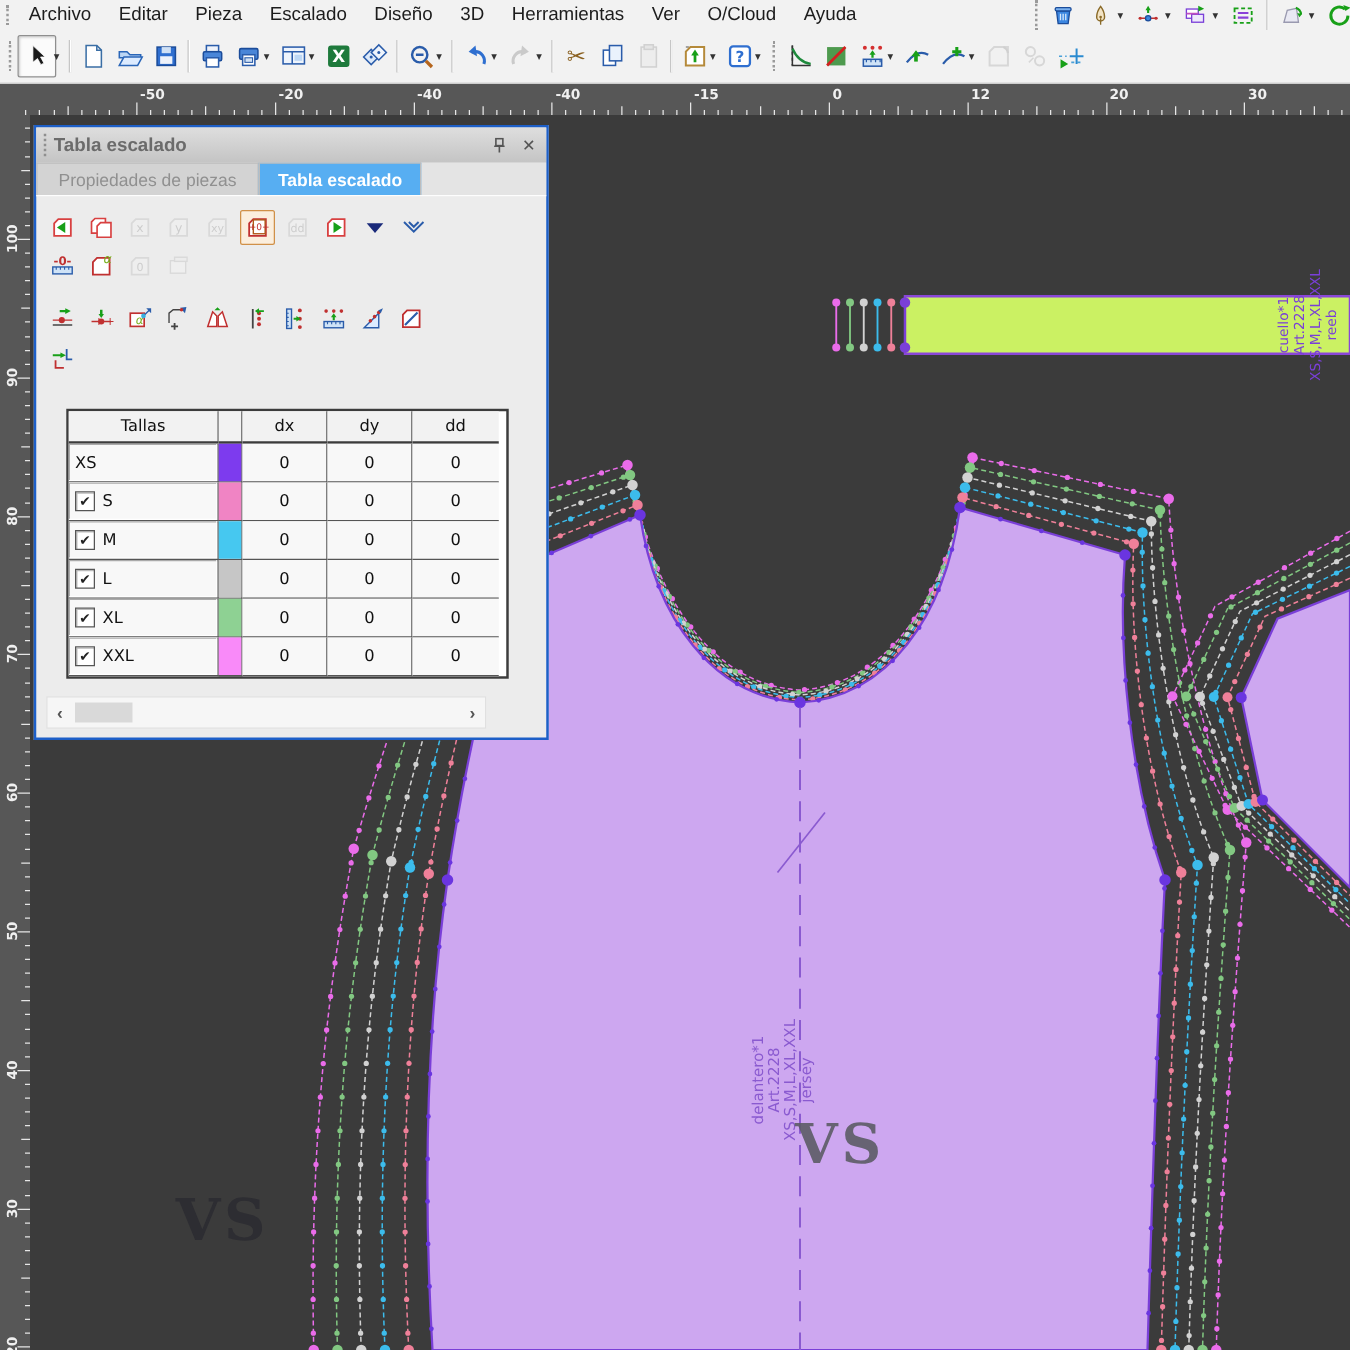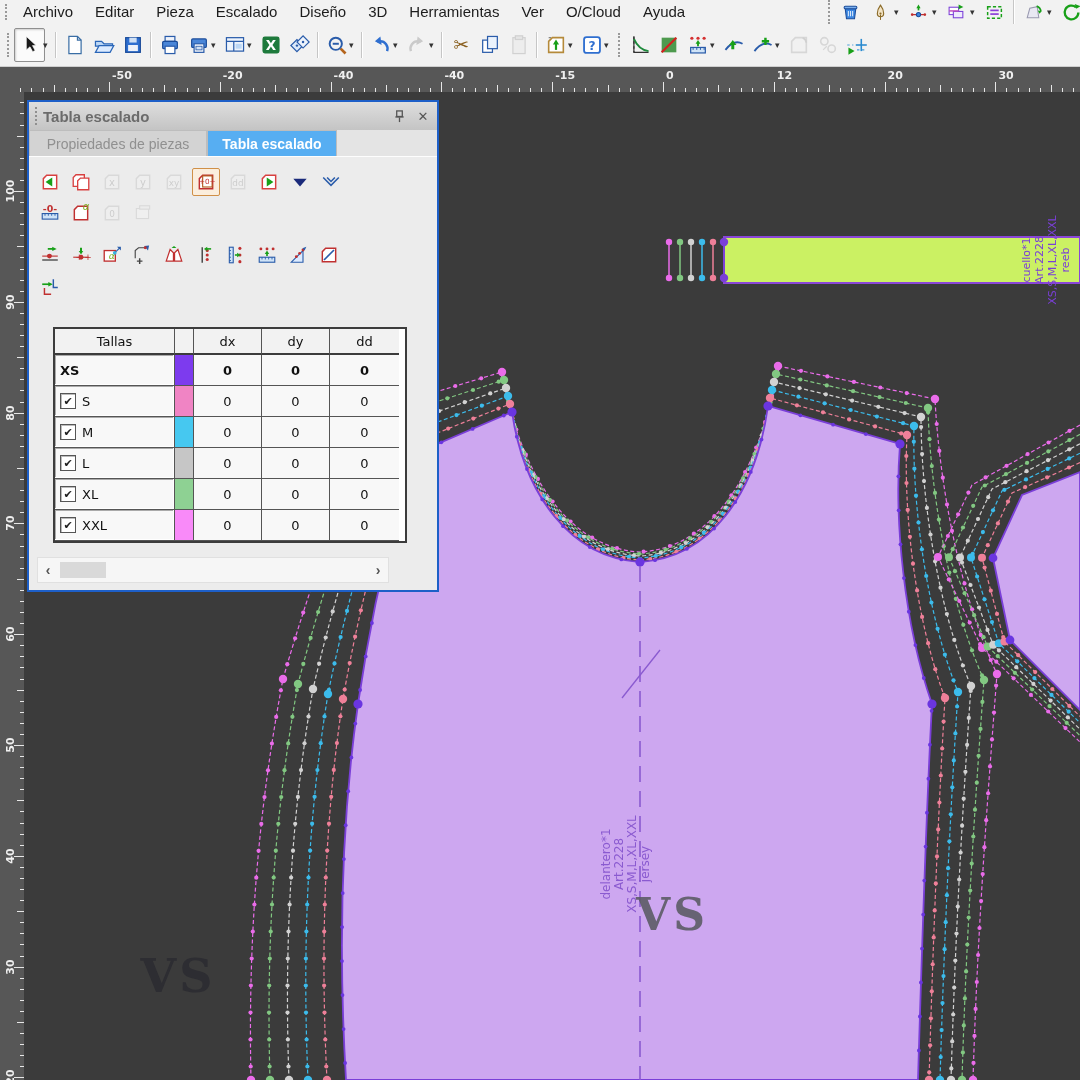--- a/index.html
+++ b/index.html
@@ -53,21 +53,21 @@
   .trow.head{height:26px;}
   .tcell{border-right:1px solid #555;border-bottom:1px solid #555;display:flex;align-items:center;
          justify-content:center;font-size:13px;background:#f8f8f8;color:#111;}
   .tcell:last-child{border-right:none;}
   .head .tcell{background:#f2f2f2;border-bottom:2px solid #3c3c3c;font-size:13px;}
   .tcell.label{justify-content:flex-start;padding-left:5px;box-shadow:inset -1px -1px 0 #fff,inset 1px 1px 0 #aaa;}
   .tcell.swatch{padding:0;}
   .swatch-bar{width:100%;height:100%;}
   .cbx{width:14px;height:14px;border:1px solid #555;background:#fff;display:inline-flex;align-items:center;
        justify-content:center;font-size:11px;margin-right:6px;color:#222;box-shadow:inset 1px 1px 0 #bbb;}
-  .bold{font-weight:bold;}
+  .bold{font-weight:normal;}
   
   #panel-scroll{position:absolute;left:8px;top:455px;width:350px;height:24px;background:#f6f6f6;
                 border:1px solid #e0e0e0;display:flex;align-items:center;}
   .sc-arrow{width:20px;text-align:center;color:#555;font-size:14px;font-weight:bold;}
   #sc-thumb{width:46px;height:16px;background:#d9d9d9;margin-left:2px;}
   #sc-track{flex:1;}
 </style>
 </head>
 <body>
 

